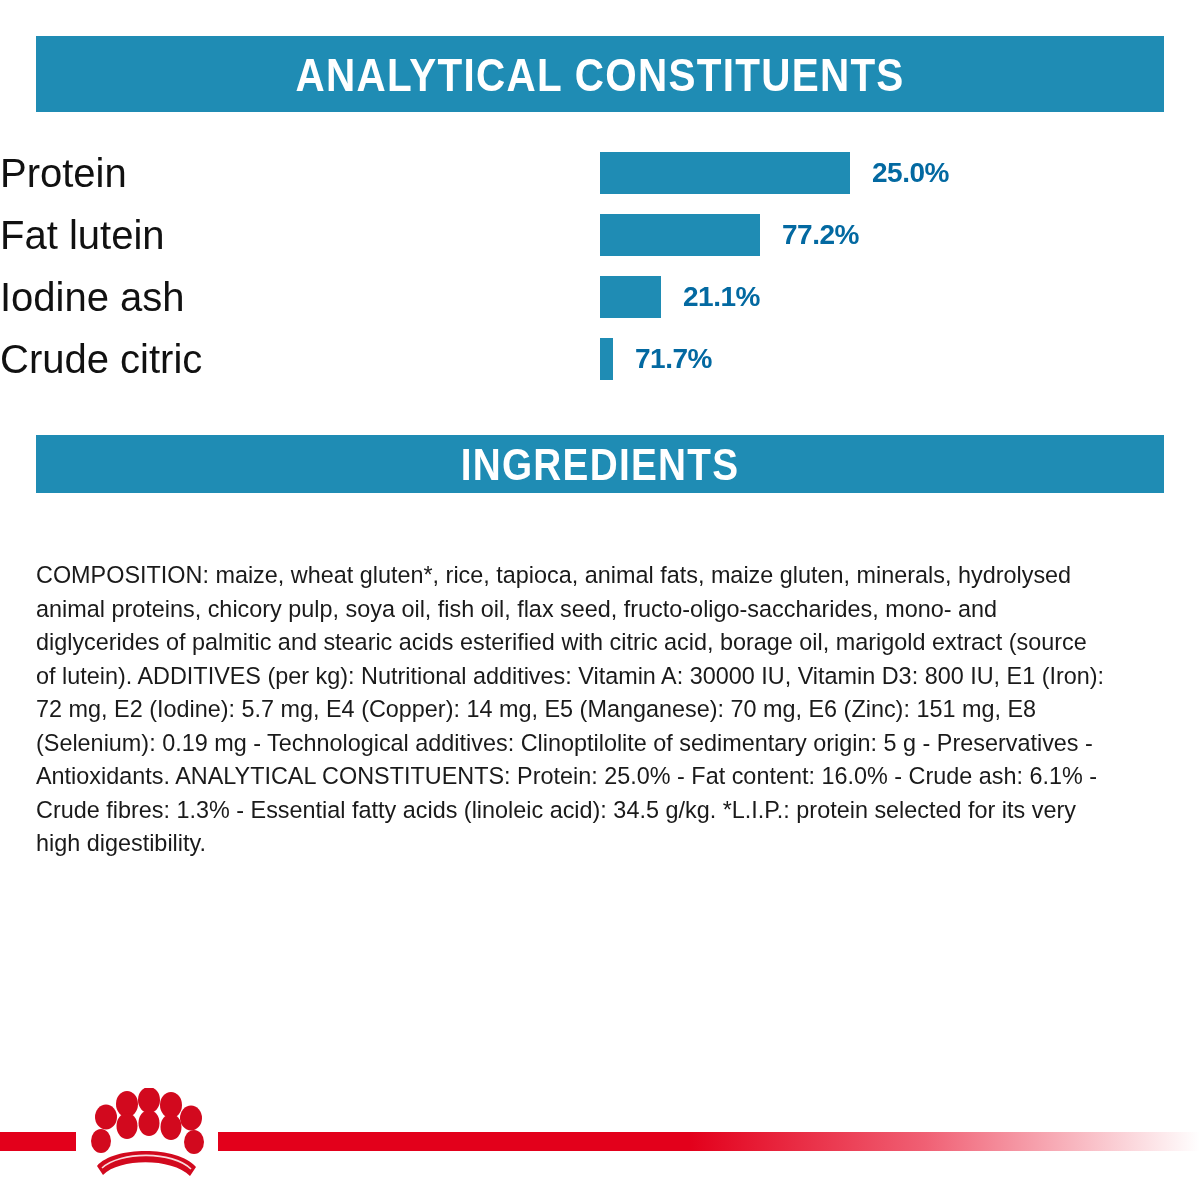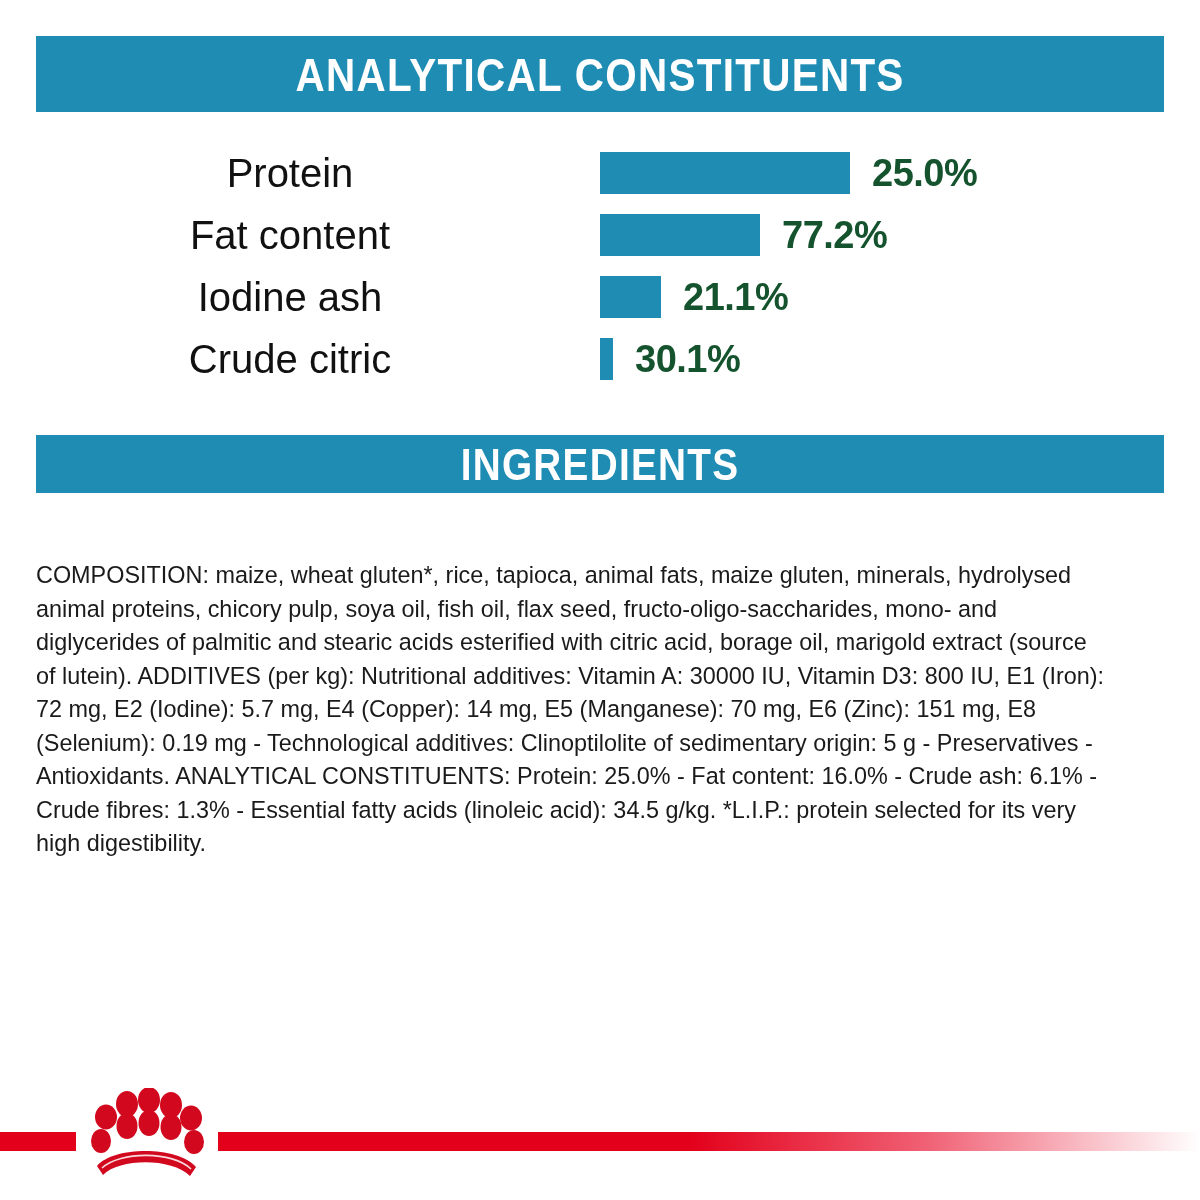--- a/index.html
+++ b/index.html
@@ -70,44 +70,44 @@
   .chart-row {
     position: relative;
     height: 62px;
     display: flex;
     align-items: center;
   }
   .chart-label {
     position: absolute;
     left: 0;
     width: 580px;
-    text-align: center;
+    text-align: left;
     font-size: 40px;
     line-height: 44px;
     color: #111111;
     font-family: "Liberation Sans", sans-serif;
     font-weight: normal;
     white-space: nowrap;
   }
   .bar-wrap {
     position: absolute;
     left: 600px;
     display: flex;
     align-items: center;
   }
   .bar {
     background: #1f8cb4;
     height: 42px;
   }
   .chart-value {
     margin-left: 22px;
-    font-size: 38px;
+    font-size: 28px;
     line-height: 42px;
     font-weight: bold;
-    color: #14532d;
+    color: #0369a1;
     white-space: nowrap;
     letter-spacing: -0.5px;
   }
 
   
   .ingredients-body {
     position: absolute;
     left: 36px;
     top: 558px;
     width: 1124px;
@@ -165,40 +165,40 @@
 
     <div class="chart-row">
       <span class="chart-label">Protein</span>
       <span class="bar-wrap">
         <span class="bar" style="width:250px"></span>
         <span class="chart-value">25.0%</span>
       </span>
     </div>
 
     <div class="chart-row">
-      <span class="chart-label">Fat content</span>
+      <span class="chart-label">Fat lutein</span>
       <span class="bar-wrap">
         <span class="bar" style="width:160px"></span>
         <span class="chart-value">77.2%</span>
       </span>
     </div>
 
     <div class="chart-row">
       <span class="chart-label">Iodine ash</span>
       <span class="bar-wrap">
         <span class="bar" style="width:61px"></span>
         <span class="chart-value">21.1%</span>
       </span>
     </div>
 
     <div class="chart-row">
       <span class="chart-label">Crude citric</span>
       <span class="bar-wrap">
         <span class="bar" style="width:13px"></span>
-        <span class="chart-value">30.1%</span>
+        <span class="chart-value">71.7%</span>
       </span>
     </div>
 
   </div>
 
   <div class="section-banner" id="banner-ingredients">
     <span class="banner-text">INGREDIENTS</span>
   </div>
 
   <div class="ingredients-body">COMPOSITION: maize, wheat gluten*, rice, tapioca, animal fats, maize gluten, minerals, hydrolysed animal proteins, chicory pulp, soya oil, fish oil, flax seed, fructo-oligo-saccharides, mono- and diglycerides of palmitic and stearic acids esterified with citric acid, borage oil, marigold extract (source of lutein). ADDITIVES (per kg): Nutritional additives: Vitamin A: 30000 IU, Vitamin D3: 800 IU, E1 (Iron): 72 mg, E2 (Iodine): 5.7 mg, E4 (Copper): 14 mg, E5 (Manganese): 70 mg, E6 (Zinc): 151 mg, E8 (Selenium): 0.19 mg - Technological additives: Clinoptilolite of sedimentary origin: 5 g - Preservatives - Antioxidants. ANALYTICAL CONSTITUENTS: Protein: 25.0% - Fat content: 16.0% - Crude ash: 6.1% - Crude fibres: 1.3% - Essential fatty acids (linoleic acid): 34.5 g/kg. *L.I.P.: protein selected for its very high digestibility.</div>

